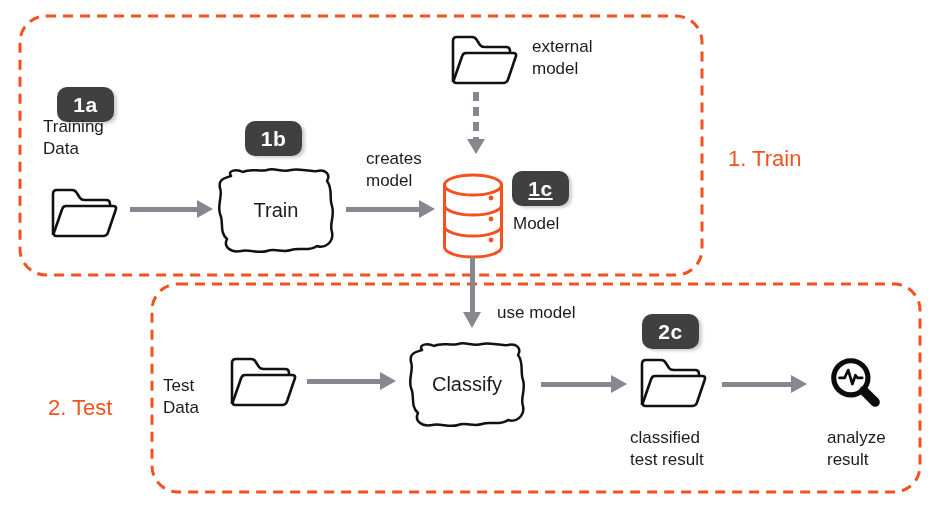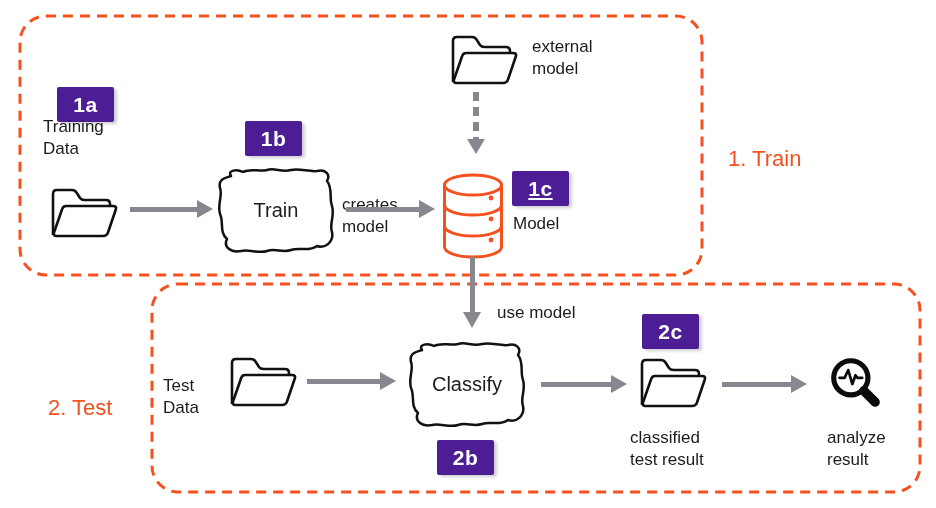--- a/index.html
+++ b/index.html
@@ -15,22 +15,22 @@
   .abs { position: absolute; }
 
   
   .section-box { position: absolute; pointer-events: none; }
 
   
   .badge {
     position: absolute;
     width: 57px;
     height: 35px;
-    background: #4c1d95;
-    border-radius: 2px;
+    background: #404040;
+    border-radius: 10px;
     color: #ffffff;
     font-size: 21px;
     font-weight: bold;
     display: flex;
     align-items: center;
     justify-content: center;
     box-shadow: 3px 2px 3px rgba(120,120,130,0.35);
     letter-spacing: 0.5px;
   }
 
@@ -143,21 +143,21 @@
     <svg width="122" height="88" viewBox="0 0 122 88">
       <path d="M16,10 C12,4 22,3 28,6 C36,2 44,6 52,4 C60,1 66,7 76,4 C84,2 94,6 102,5
                C110,3 116,8 112,15 C118,22 114,32 117,40 C120,50 114,58 117,66
                C119,76 110,83 102,80 C94,86 84,81 76,84 C68,87 60,82 52,85
                C44,88 34,83 26,85 C16,87 8,81 12,73 C4,66 9,56 5,48
                C2,38 8,30 5,22 C3,13 10,12 16,10 Z" fill="#ffffff" stroke="#111111" stroke-width="2.5" stroke-linejoin="round"></path>
     </svg>
     <span class="blob-text">Train</span>
   </div>
 
-  <div class="label" style="left:342px; top:148px;margin-top:46px;">creates
+  <div class="label" style="left:366px; top:148px;">creates
 model</div>
   <div class="h-arrow" style="left:346px; top:207px; width:74px;"></div>
 
   <svg class="abs" style="left:444px; top:28px;" width="78" height="60" viewBox="0 0 78 60">
     <path d="M9,54 V13 Q9,9 13,9 H28 Q31,9 32.5,11.5 L36,17 Q37.5,19 40.5,19 H62 Q66,19 66,23 V32" fill="none" stroke="#111111" stroke-width="2.6" stroke-linejoin="round"></path>
     <path d="M22,25 H69 Q73,25 71.8,28.5 L64,51.5 Q63,55 59,55 H12.5 Q9,55 10,51.5 L18,28.5 Q19,25 22,25 Z" fill="#ffffff" stroke="#111111" stroke-width="2.6" stroke-linejoin="round"></path>
   </svg>
   <div class="label" style="left:532px; top:36px;">external
 model</div>
   <div class="v-arrow-dashed" style="left:473px; top:92px; height:48px;"></div>
@@ -191,21 +191,20 @@
   <div class="blob" style="left:406px; top:340px; width:122px; height:88px;">
     <svg width="122" height="88" viewBox="0 0 122 88">
       <path d="M16,10 C12,4 22,3 28,6 C36,2 44,6 52,4 C60,1 66,7 76,4 C84,2 94,6 102,5
                C110,3 116,8 112,15 C118,22 114,32 117,40 C120,50 114,58 117,66
                C119,76 110,83 102,80 C94,86 84,81 76,84 C68,87 60,82 52,85
                C44,88 34,83 26,85 C16,87 8,81 12,73 C4,66 9,56 5,48
                C2,38 8,30 5,22 C3,13 10,12 16,10 Z" fill="#ffffff" stroke="#111111" stroke-width="2.5" stroke-linejoin="round"></path>
     </svg>
     <span class="blob-text">Classify</span>
   </div>
-  <div class="badge" style="left:437px; top:440px;">2b</div>
 
   <div class="h-arrow" style="left:541px; top:382px; width:71px;"></div>
 
   <div class="badge" style="left:642px; top:314px;">2c</div>
   <svg class="abs" style="left:633px; top:351px;" width="78" height="60" viewBox="0 0 78 60">
     <path d="M9,54 V13 Q9,9 13,9 H28 Q31,9 32.5,11.5 L36,17 Q37.5,19 40.5,19 H62 Q66,19 66,23 V32" fill="none" stroke="#111111" stroke-width="2.6" stroke-linejoin="round"></path>
     <path d="M22,25 H69 Q73,25 71.8,28.5 L64,51.5 Q63,55 59,55 H12.5 Q9,55 10,51.5 L18,28.5 Q19,25 22,25 Z" fill="#ffffff" stroke="#111111" stroke-width="2.6" stroke-linejoin="round"></path>
   </svg>
   <div class="label" style="left:630px; top:427px;">classified
 test result</div>

